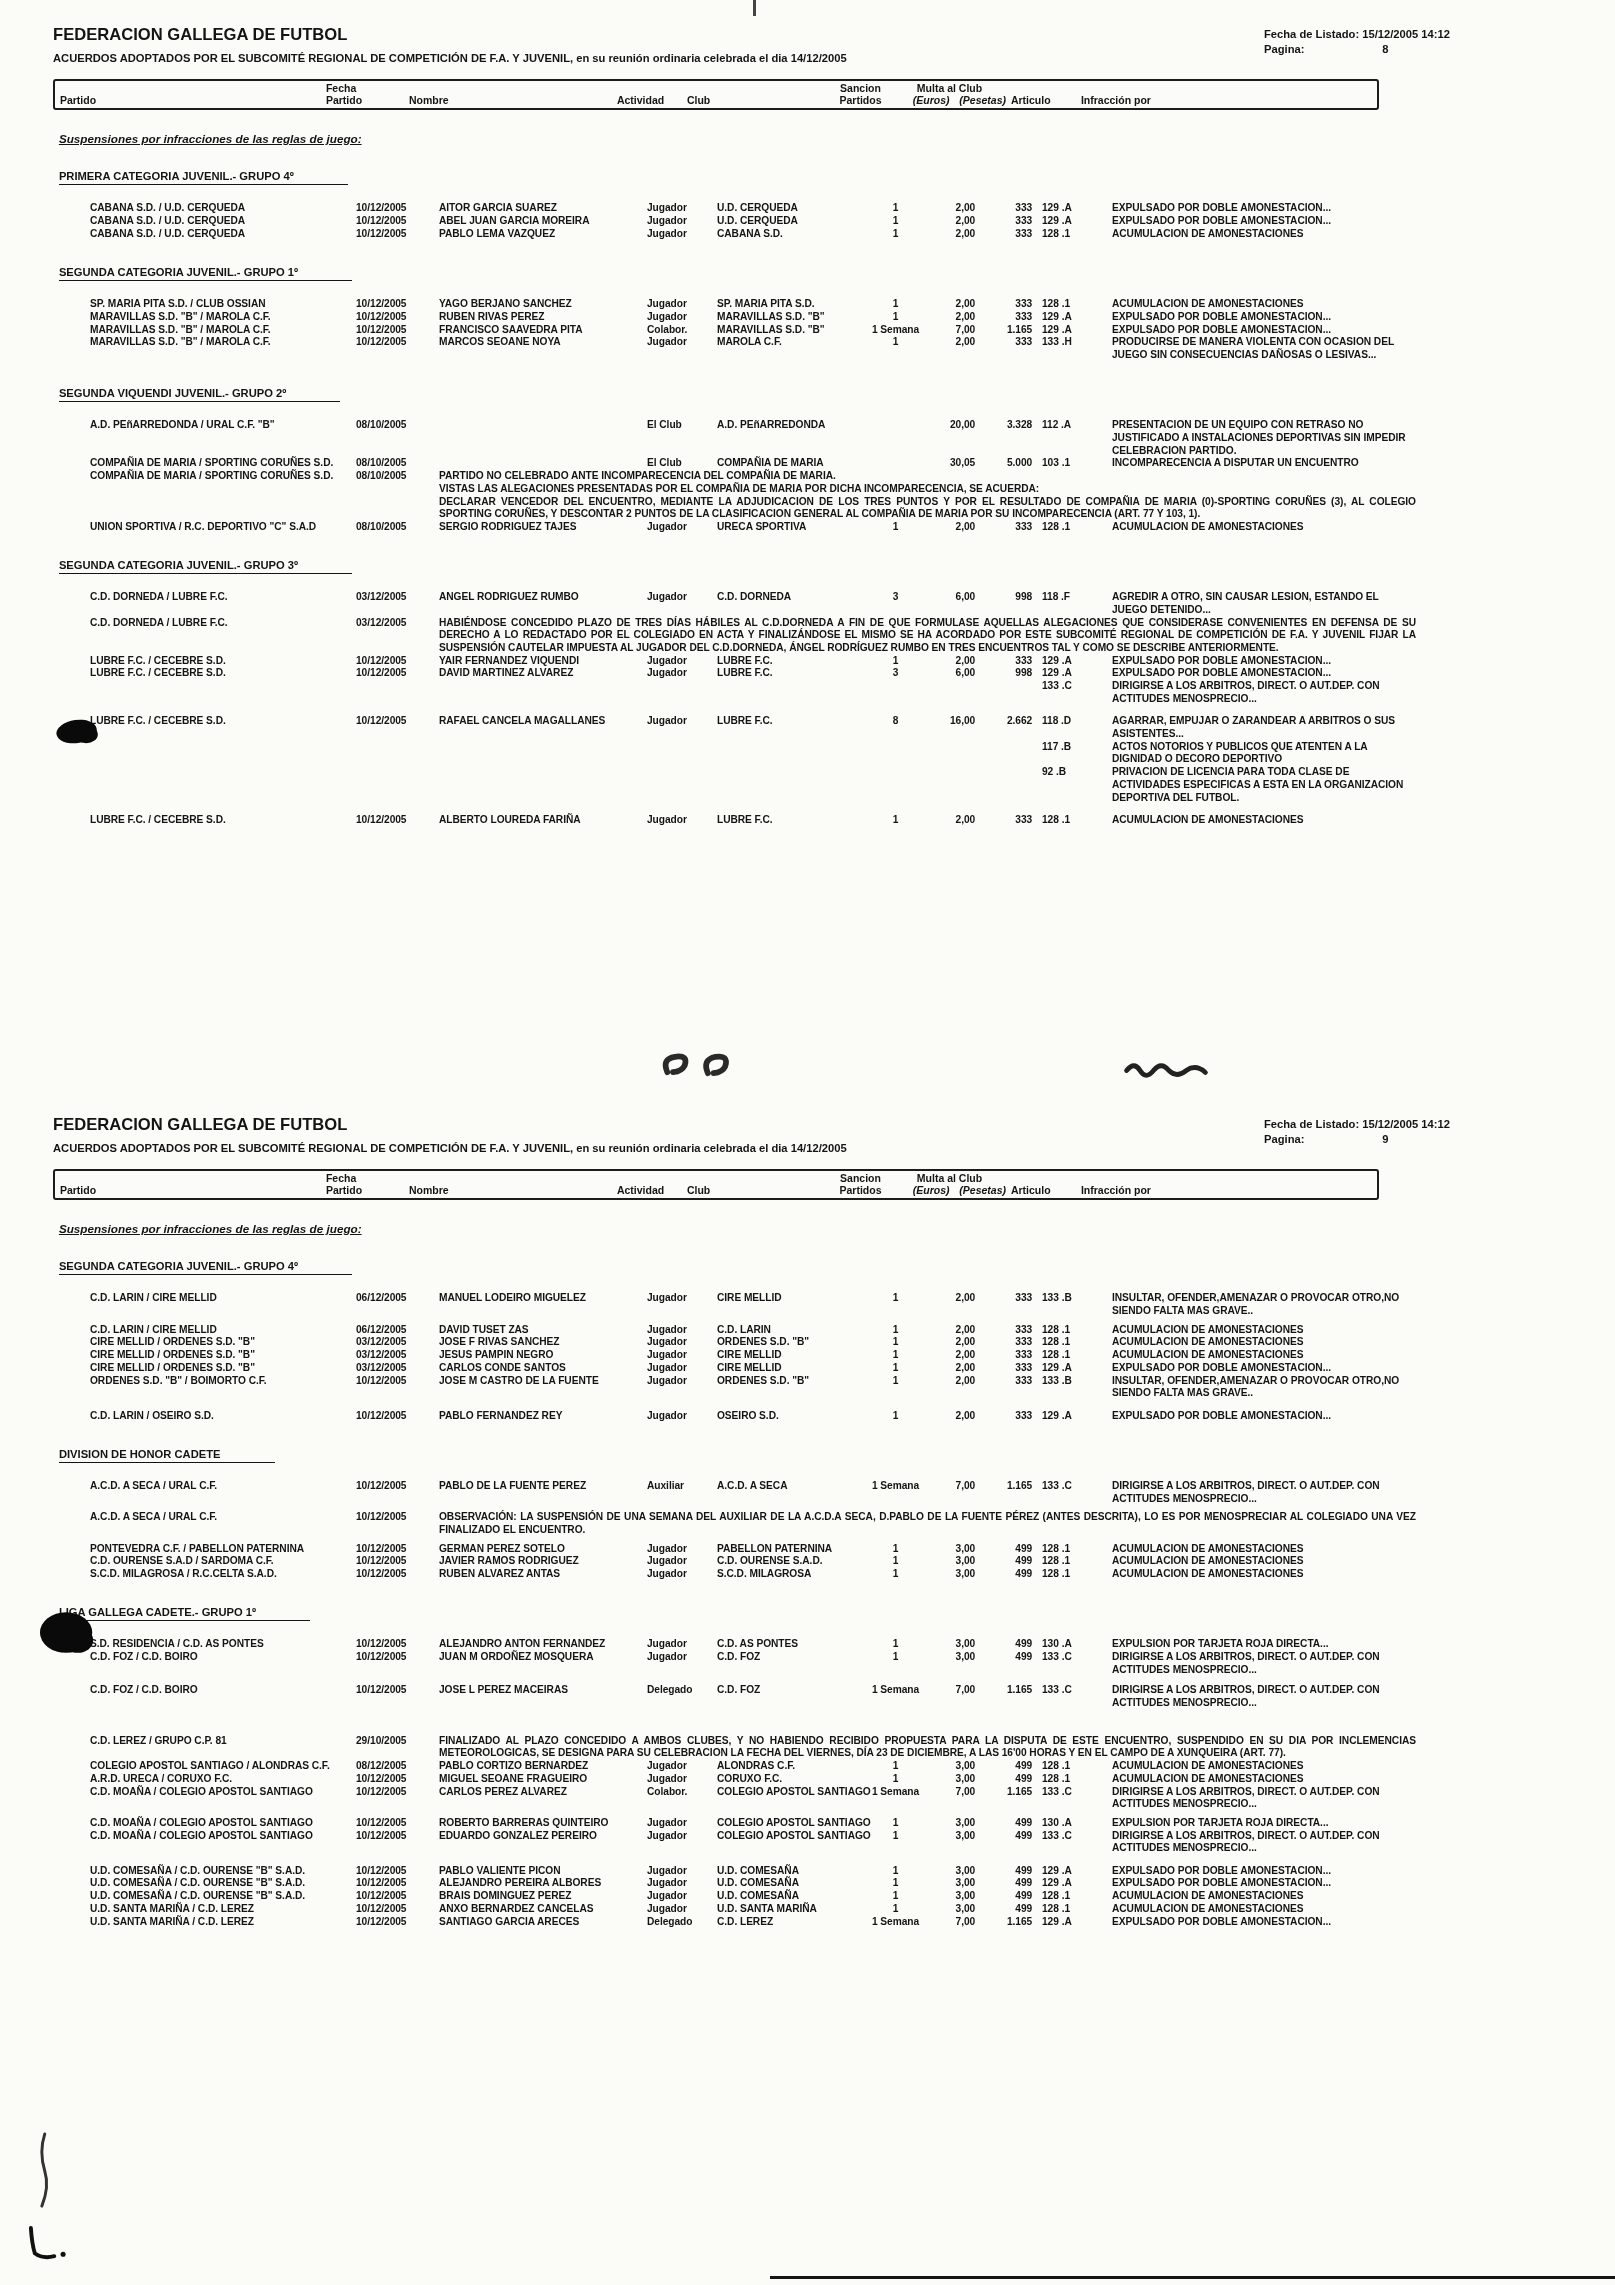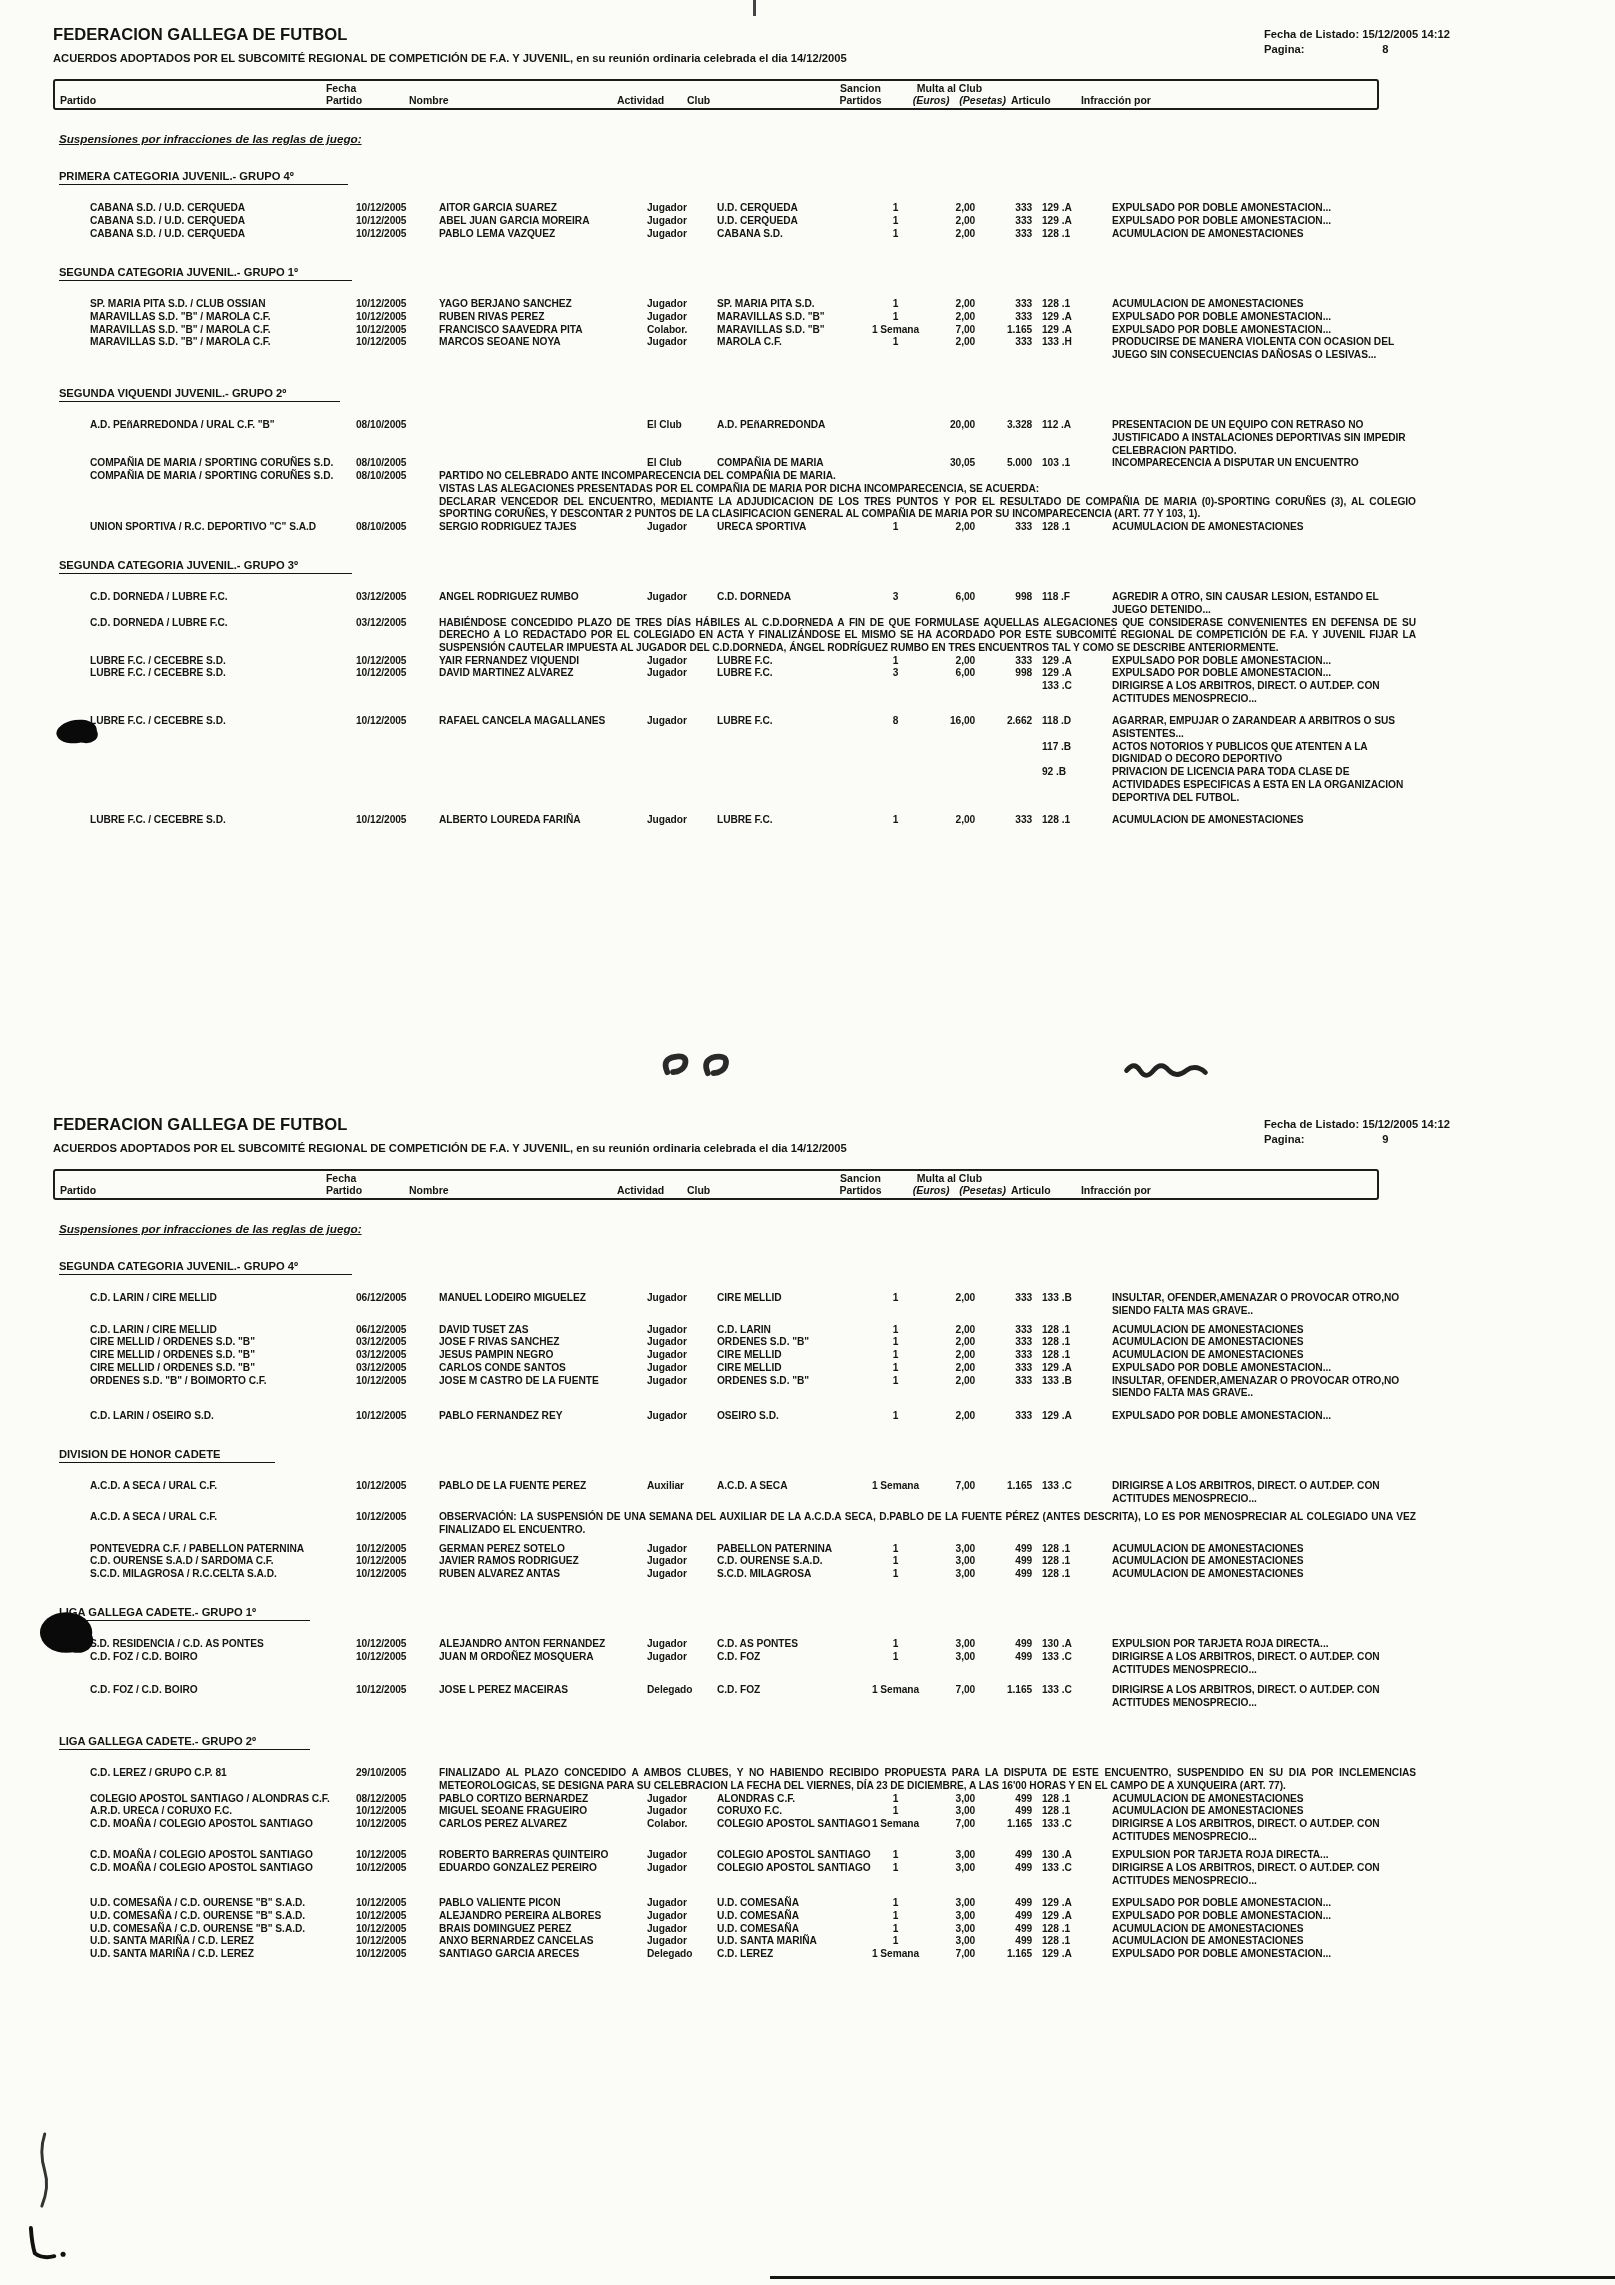--- a/index.html
+++ b/index.html
@@ -590,21 +590,20 @@
     <div class="c sancion">1 Semana</div>
     <div class="c euros">7,00</div>
     <div class="c pesetas">1.165</div>
     <div class="c articulo">133 .C</div>
     <div class="c infraccion">DIRIGIRSE A LOS ARBITROS, DIRECT. O AUT.DEP. CON ACTITUDES MENOSPRECIO...</div>
   </div>
 </div>
   </div>
 
   <div class="group">
-    <div class="group-title"><span class="gt-text">LIGA GALLEGA CADETE.- GRUPO 2º</span></div>
     <div class="rows">
   <div class="row note-row">
     <div class="c partido">C.D. LEREZ / GRUPO C.P. 81</div>
     <div class="c fecha">29/10/2005</div>
     <div class="c note">FINALIZADO AL PLAZO CONCEDIDO A AMBOS CLUBES, Y NO HABIENDO RECIBIDO PROPUESTA PARA LA DISPUTA DE ESTE ENCUENTRO, SUSPENDIDO EN SU DIA POR INCLEMENCIAS METEOROLOGICAS, SE DESIGNA PARA SU CELEBRACION LA FECHA DEL VIERNES, DÍA 23 DE DICIEMBRE, A LAS 16'00 HORAS Y EN EL CAMPO DE A XUNQUEIRA (ART. 77).</div>
   </div>
 
   <div class="row">
     <div class="c partido">COLEGIO APOSTOL SANTIAGO / ALONDRAS C.F.</div>
     <div class="c fecha">08/12/2005</div>

